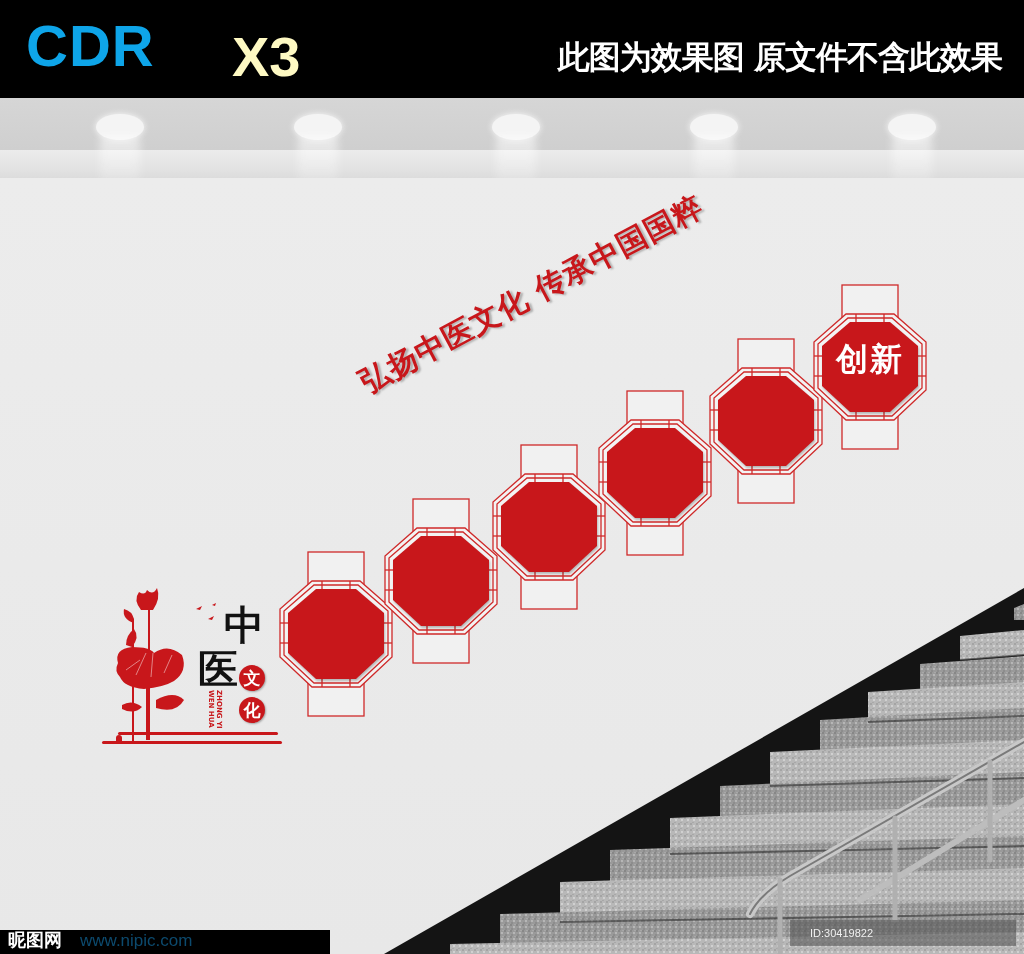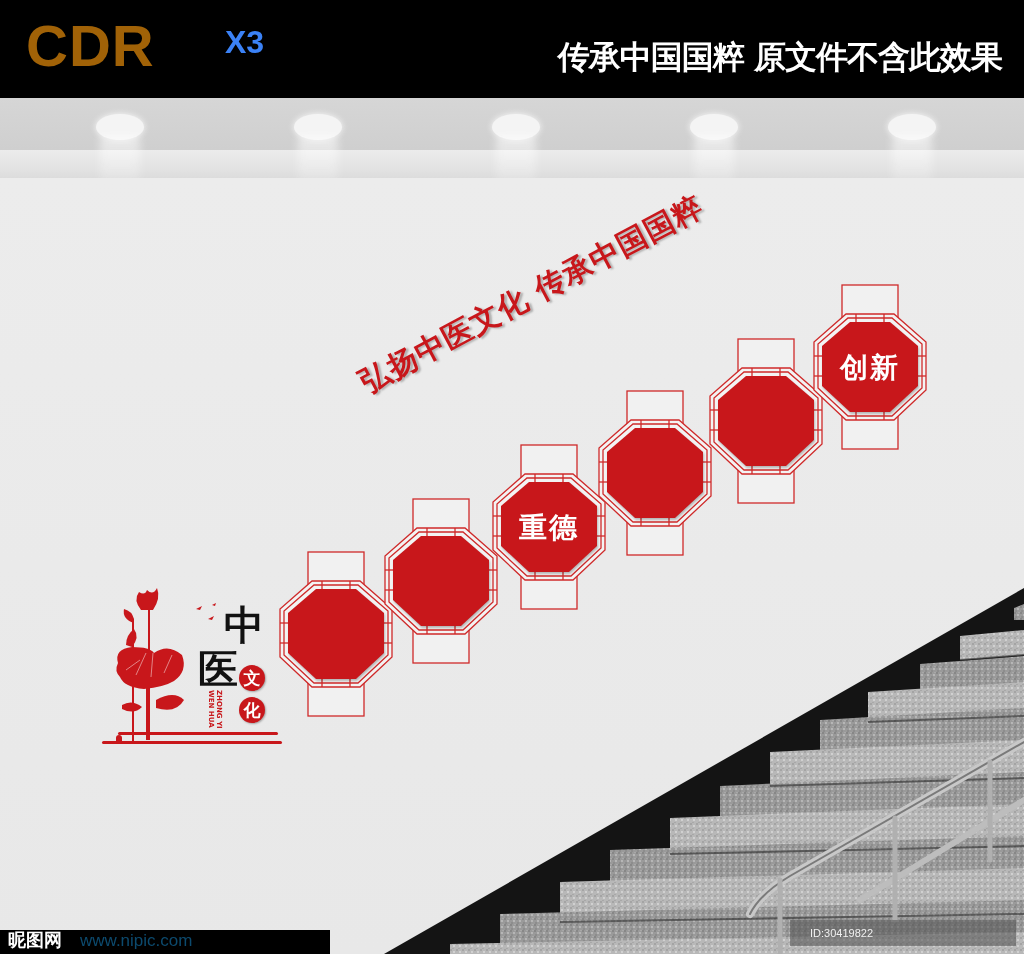--- a/index.html
+++ b/index.html
@@ -1,47 +1,47 @@
 <!DOCTYPE html>
 <html><head>
 <meta charset="utf-8">
 <style>
   html, body { margin:0; padding:0; }
   body { width:1024px; height:954px; position:relative; overflow:hidden; background:#ebebeb; font-family:"DejaVu Sans", sans-serif; }
   .topbar { position:absolute; left:0; top:0; width:1024px; height:98px; background:#000; }
-  .topbar .fmt { position:absolute; left:26px; top:12px; color:#a16207; font-family:"Liberation Sans", sans-serif; font-weight:bold; font-size:58px; letter-spacing:1px; }
-  .topbar .ver { position:absolute; left:225px; top:24px; color:#3b82f6; font-family:"Liberation Sans", sans-serif; font-weight:bold; font-size:32px; }
+  .topbar .fmt { position:absolute; left:26px; top:12px; color:#0ea5e9; font-family:"Liberation Sans", sans-serif; font-weight:bold; font-size:58px; letter-spacing:1px; }
+  .topbar .ver { position:absolute; left:232px; top:24px; color:#fef9c3; font-family:"Liberation Sans", sans-serif; font-weight:bold; font-size:56px; }
   .topbar .note { position:absolute; right:22px; top:36px; color:#fff; font-weight:bold; font-size:32px; letter-spacing:-1px; }
   .ceiling { position:absolute; left:0; top:98px; width:1024px; height:52px; background:linear-gradient(#d6d6d6,#cfcfcf); }
   .ceil-band { position:absolute; left:0; top:150px; width:1024px; height:28px; background:linear-gradient(#ececec,#e2e2e2 70%,#dcdcdc); }
   .light { position:absolute; top:114px; width:48px; height:26px; border-radius:50%; background:#f4f4f4; box-shadow:0 0 6px #fafafa; }
   .beam { position:absolute; top:136px; width:40px; height:60px; background:linear-gradient(rgba(255,255,255,0.6),rgba(255,255,255,0)); filter:blur(4px); }
   .wall { position:absolute; left:0; top:178px; width:1024px; height:776px; background:linear-gradient(#ececec,#e8e8e8); }
   .stairs { position:absolute; left:0; top:0; width:1024px; height:954px; }
   .sign { position:absolute; width:116px; height:166px; }
   .sign svg { position:absolute; left:0; top:0; }
-  .sign .label { position:absolute; left:0; top:65px; width:116px; text-align:center; color:#fff; font-weight:bold; font-size:28px; letter-spacing:2px; }
+  .sign .label { position:absolute; left:0; top:54px; width:116px; text-align:center; color:#fff; font-weight:bold; font-size:32px; letter-spacing:2px; }
   .slogan { position:absolute; left:372px; top:362px; color:#c8171b; font-weight:bold; font-size:30px; transform-origin:left bottom; transform:rotate(-28deg); white-space:nowrap; text-shadow:2px 2px 2px rgba(0,0,0,0.25); letter-spacing:1px; }
   .logo-zhong { position:absolute; left:224px; top:598px; font-family:"DejaVu Serif", serif; font-weight:bold; font-size:40px; color:#111; }
   .logo-yi { position:absolute; left:198px; top:642px; font-family:"DejaVu Serif", serif; font-weight:bold; font-size:40px; color:#111; }
   .logo-circle { position:absolute; width:26px; height:26px; border-radius:50%; background:#c8171b; color:#fff; font-weight:bold; font-size:17px; text-align:center; line-height:26px; box-shadow:1px 1px 2px rgba(0,0,0,0.3); }
   .pinyin { position:absolute; left:207px; top:690px; font-size:7px; color:#c8171b; font-weight:bold; writing-mode:vertical-rl; line-height:8px; }
   .pinyin span { display:block; }
   .footer-bar { position:absolute; left:0; top:930px; width:330px; height:24px; background:#000; }
   .footer-logo { position:absolute; left:8px; top:928px; color:#fff; font-weight:bold; font-size:18px; }
   .footer-url { position:absolute; left:80px; top:931px; color:#0c4a6e; font-family:"Liberation Sans", sans-serif; font-size:17px; }
   .id-box { position:absolute; left:790px; top:920px; width:226px; height:26px; background:rgba(80,80,80,0.55); color:#f0f0f0; font-family:"Liberation Sans", sans-serif; font-size:11px; line-height:26px; padding-left:20px; box-sizing:border-box; }
 </style>
 </head>
 <body>
 
 <div class="topbar">
   <span class="fmt">CDR</span>
   <span class="ver">X3</span>
-  <span class="note">传承中国国粹  原文件不含此效果</span>
+  <span class="note">此图为效果图  原文件不含此效果</span>
 </div>
 
 <div class="ceiling"></div>
 <div class="ceil-band"></div>
 <div class="light" style="left:96px"></div>
 <div class="light" style="left:294px"></div>
 <div class="light" style="left:492px"></div>
 <div class="light" style="left:690px"></div>
 <div class="light" style="left:888px"></div>
 <div class="beam" style="left:100px"></div>
@@ -182,21 +182,20 @@
         <line x1="72" y1="30" x2="72" y2="38"></line>
       <line x1="44" y1="128" x2="44" y2="136"></line>
         <line x1="72" y1="128" x2="72" y2="136"></line>
       <line x1="2" y1="72" x2="10" y2="72"></line>
         <line x1="2" y1="92" x2="10" y2="92"></line>
       <line x1="106" y1="72" x2="114" y2="72"></line>
         <line x1="106" y1="92" x2="114" y2="92"></line>
     </g>
     <polygon points="38,38 78,38 106,62 106,102 78,128 38,128 10,102 10,62" fill="#c8171b" style="filter:drop-shadow(1px 2px 1px rgba(0,0,0,0.25))"></polygon>
   </svg>
-  <div class="label">重德</div>
 </div>
 
 <div class="sign" style="left:597px;top:390px">
   <svg width="116" height="166" viewBox="0 0 116 166">
     <g fill="none" stroke="#cf2a2a" stroke-width="1.3">
       <rect x="30" y="1" width="56" height="38" fill="#f1f1f1"></rect>
       <rect x="30" y="127" width="56" height="38" fill="#f1f1f1"></rect>
       <polygon points="34,30 82,30 114,58 114,106 82,136 34,136 2,106 2,58" fill="#f3f3f3"></polygon>
       <polygon points="36,34 80,34 110,60 110,104 80,132 36,132 6,104 6,60"></polygon>
       <line x1="44" y1="30" x2="44" y2="38"></line>

